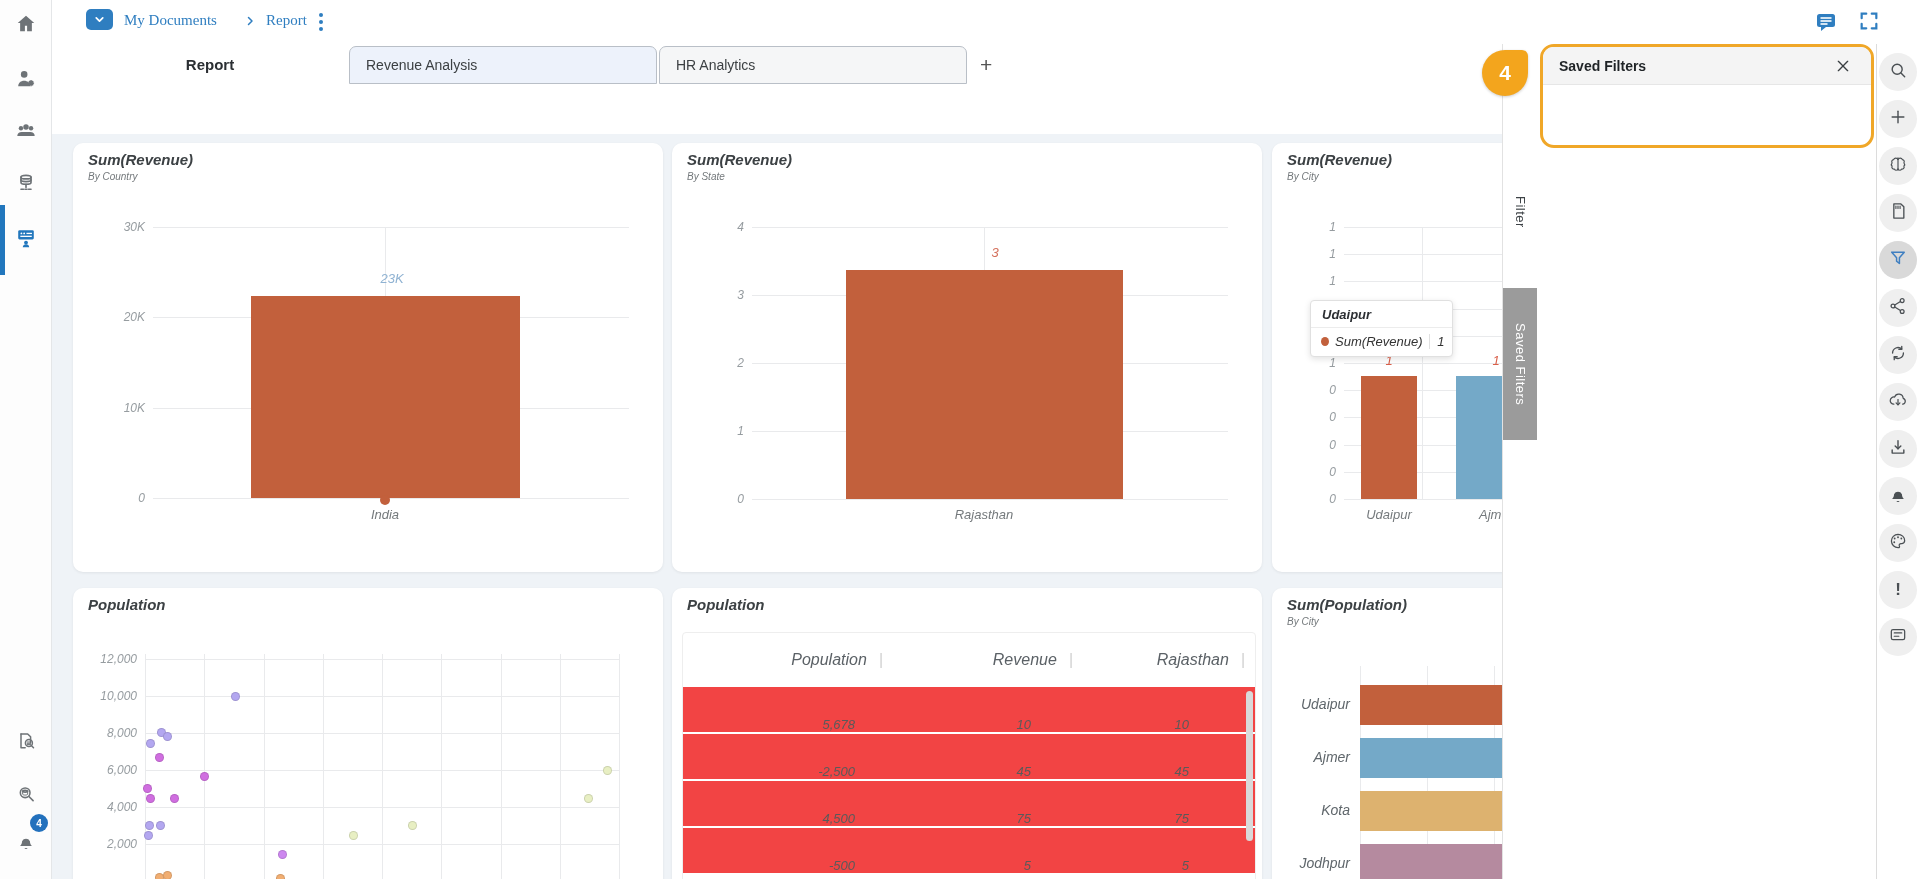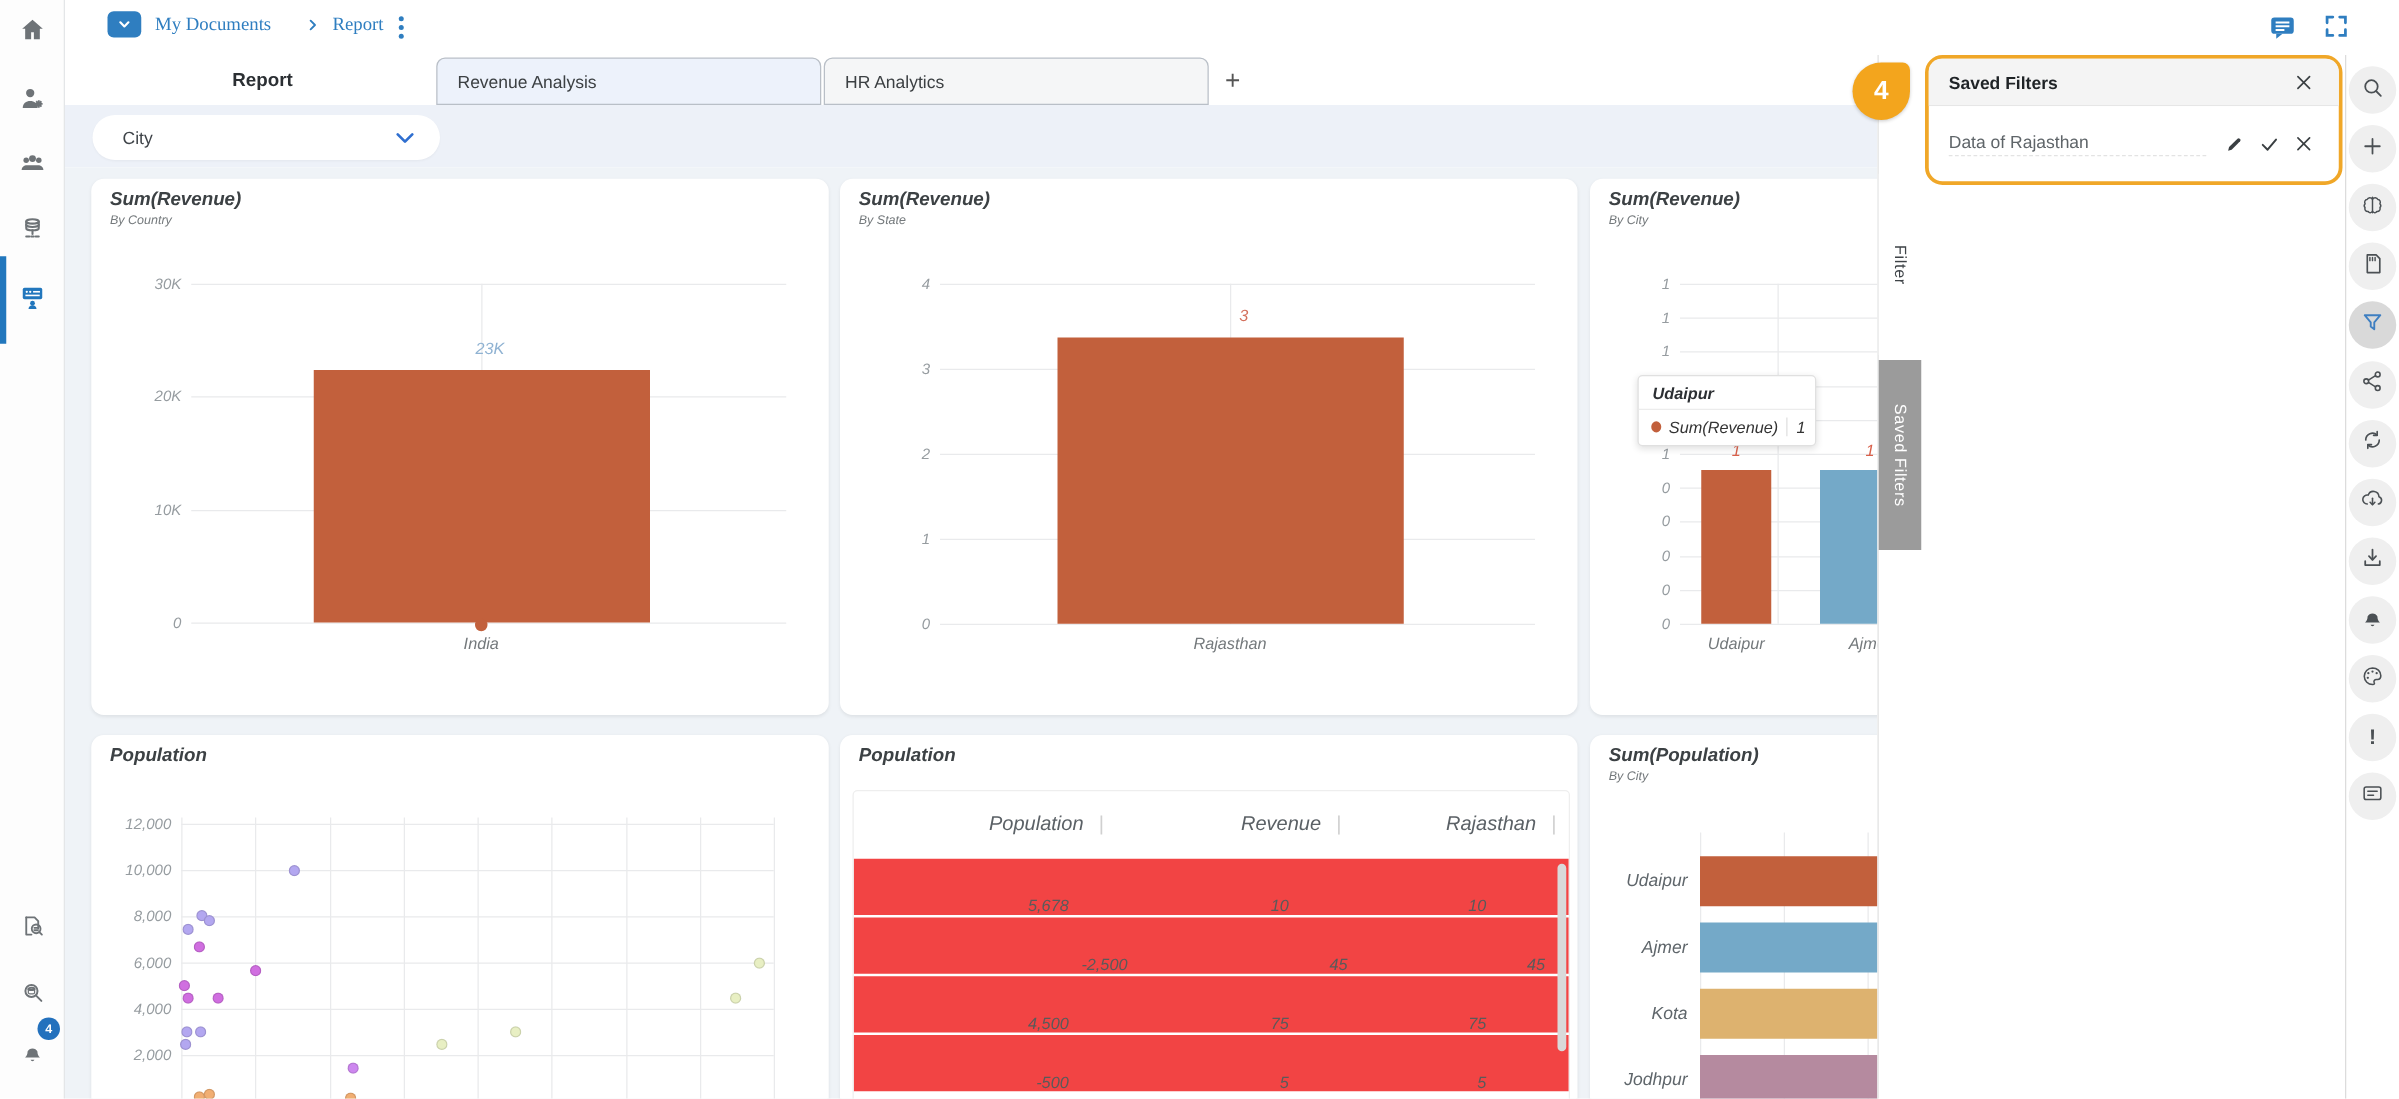--- a/index.html
+++ b/index.html
@@ -247,28 +247,20 @@
     </span>
   </header>
 
   <nav id="tabbar" class="abs">
     <div class="tab-plain">Report</div>
     <div class="tab-box tab-hr">HR Analytics</div>
     <div class="tab-box tab-rev">Revenue Analysis</div>
     <div class="tab-add">+</div>
   </nav>
 
-  <div id="filterbar" class="abs">
-    <div class="city-pill">
-      <span>City</span>
-      <svg width="20" height="20" viewBox="0 0 24 24" fill="none" stroke="#2f6fd0" stroke-width="2.6" stroke-linecap="round" stroke-linejoin="round">
-          <polyline points="5 9 12 16 19 9"></polyline>
-        </svg>
-    </div>
-  </div>
 
   <main id="dash" class="abs">
     <section class="card" id="card0" style="left:21px;top:9px;width:590px;height:429px">
       <div class="c-title">Sum(Revenue)</div>
       <div class="c-sub">By Country</div>
     <div class="gl" style="left: 80px; top: 84px; width: 476px; height: 1px;"></div>
         <div class="tick" style="left: 0px; top: 77px; width: 72px;">30K</div>
         <div class="gl" style="left: 80px; top: 174.333px; width: 476px; height: 1px;"></div>
         <div class="tick" style="left: 0px; top: 167.333px; width: 72px;">20K</div>
         <div class="gl" style="left: 80px; top: 264.667px; width: 476px; height: 1px;"></div>
@@ -392,21 +384,21 @@
             <div class="th" style="width: 190px;"><span>Revenue</span><span class="sep">|</span></div>
             <div class="th" style="width: 172px;"><span>Rajasthan</span><span class="sep">|</span></div>
           </div>
         <div id="tbody">
             <div class="trow" style="background: rgb(242, 68, 68);">
               <div class="td" style="width: 186px; padding-right: 14px;">5,678</div>
               <div class="td" style="width: 176px; padding-right: 14px;">10</div>
               <div class="td" style="width: 158px; padding-right: 14px;">10</div>
             </div>
             <div class="trow" style="background: rgb(242, 68, 68);">
-              <div class="td" style="width: 186px; padding-right: 14px; margin-left: 47px;">-2,500</div>
+              <div class="td" style="width: 186px; padding-right: 14px;">-2,500</div>
               <div class="td" style="width: 176px; padding-right: 14px;">45</div>
               <div class="td" style="width: 158px; padding-right: 14px;">45</div>
             </div>
             <div class="trow" style="background: rgb(242, 68, 68);">
               <div class="td" style="width: 186px; padding-right: 14px;">4,500</div>
               <div class="td" style="width: 176px; padding-right: 14px;">75</div>
               <div class="td" style="width: 158px; padding-right: 14px;">75</div>
             </div>
             <div class="trow" style="background: rgb(242, 68, 68);">
               <div class="td" style="width: 186px; padding-right: 14px;">-500</div>
@@ -445,39 +437,20 @@
   <div id="saved-panel" class="abs">
     <div class="sp-head">
       <span class="sp-title">Saved Filters</span>
       <span class="sp-ico">
         <svg width="16" height="16" viewBox="0 0 24 24" fill="none" stroke="currentColor" stroke-width="2" stroke-linecap="round">
             <line x1="5" y1="5" x2="19" y2="19"></line>
             <line x1="19" y1="5" x2="5" y2="19"></line>
           </svg>
       </span>
     </div>
-    <div class="sp-body">
-      <span class="sp-name">Data of Rajasthan</span>
-      <span class="sp-ico">
-        <svg width="15" height="15" viewBox="0 0 24 24" fill="currentColor">
-            <path d="M4 20l1.2-4.5L16 4.7a2 2 0 0 1 2.8 0l.5.5a2 2 0 0 1 0 2.8L8.5 18.8z"></path>
-          </svg>
-      </span>
-      <span class="sp-ico">
-        <svg width="17" height="17" viewBox="0 0 24 24" fill="none" stroke="currentColor" stroke-width="2.2" stroke-linecap="round" stroke-linejoin="round">
-            <polyline points="4.5 12.5 10 18 19.5 6.5"></polyline>
-          </svg>
-      </span>
-      <span class="sp-ico">
-        <svg width="16" height="16" viewBox="0 0 24 24" fill="none" stroke="currentColor" stroke-width="2" stroke-linecap="round">
-            <line x1="5" y1="5" x2="19" y2="19"></line>
-            <line x1="19" y1="5" x2="5" y2="19"></line>
-          </svg>
-      </span>
-    </div>
   </div>
 
   <aside id="right-rail" class="abs">
       <div class="rr-btn" style="top: 9px;">
         <span><svg width="20" height="20" viewBox="0 0 24 24" fill="none" stroke="currentColor" stroke-width="1.7" stroke-linecap="round" stroke-linejoin="round">
             <circle cx="11" cy="11" r="6"></circle>
             <line x1="15.6" y1="15.6" x2="20" y2="20"></line>
           </svg></span>
       </div>
       <div class="rr-btn" style="top: 56.1px;">

